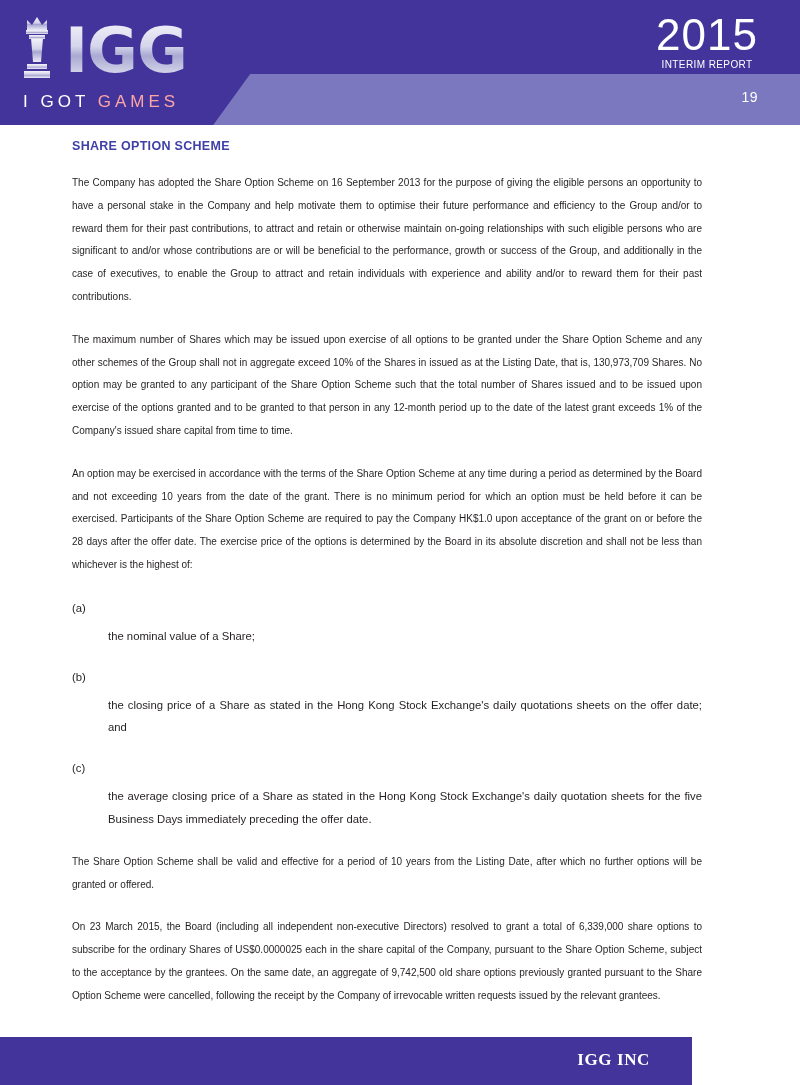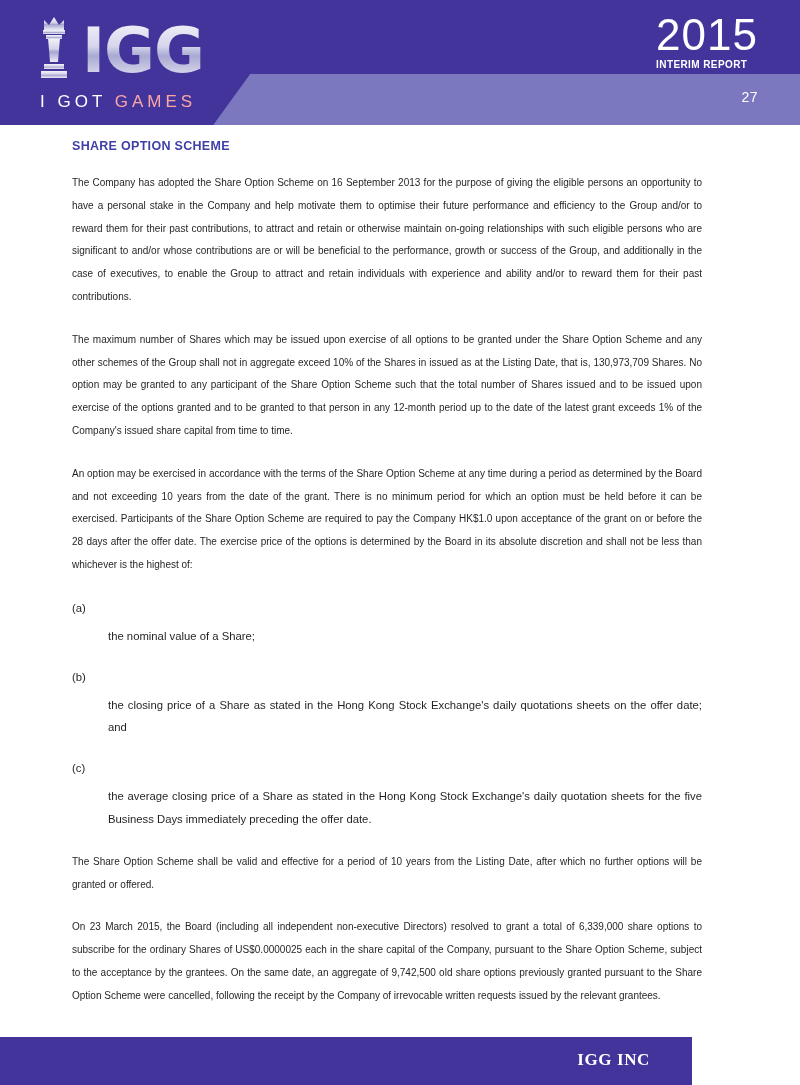--- a/index.html
+++ b/index.html
@@ -41,21 +41,21 @@
     top: 74px;
     width: 55px;
     height: 51px;
     background: #43349c;
     clip-path: polygon(0 0, 45px 0, 8px 51px, 0 51px);
   }
 
   
   .logo-block {
     position: absolute;
-    left: 38px;
+    left: 21px;
     top: 14px;
     width: 200px;
     height: 104px;
   }
   .logo-mark {
     position: relative;
     height: 74px;
     width: 190px;
   }
   .logo-i {
@@ -90,33 +90,33 @@
     font-family: "Liberation Sans", sans-serif;
     white-space: nowrap;
   }
   .logo-tagline .soft { color: #fca5a5; }
 
   
   .year-block {
     position: absolute;
     right: 42px;
     top: 12px;
-    text-align: left;
+    text-align: center;
   }
   .year-text {
     font-family: "Liberation Sans", sans-serif;
     font-size: 44px;
     line-height: 46px;
     color: #ffffff;
     letter-spacing: 1px;
     font-weight: 300;
   }
   .report-text {
     font-size: 10px;
-    font-weight: bold;
+    font-weight: normal;
     letter-spacing: 0.4px;
     color: #ffffff;
     margin-top: 1px;
   }
   .page-number {
     position: absolute;
     right: 42px;
     top: 89px;
     font-size: 14px;
     color: #ffffff;
@@ -216,21 +216,21 @@
       <span class="logo-gg">IGG</span>
     </div>
     <div class="logo-tagline"><span>I GOT </span><span class="soft">GAMES</span></div>
   </div>
 
   <div class="year-block">
     <div class="year-text">2015</div>
     <div class="report-text">INTERIM REPORT</div>
   </div>
 
-  <div class="page-number">27</div>
+  <div class="page-number">19</div>
 </div>
 
 <div class="content">
   <h1 class="section-heading">SHARE OPTION SCHEME</h1>
 
   <p class="body-para">The Company has adopted the Share Option Scheme on 16 September 2013 for the purpose of giving the eligible persons an opportunity to have a personal stake in the Company and help motivate them to optimise their future performance and efficiency to the Group and/or to reward them for their past contributions, to attract and retain or otherwise maintain on-going relationships with such eligible persons who are significant to and/or whose contributions are or will be beneficial to the performance, growth or success of the Group, and additionally in the case of executives, to enable the Group to attract and retain individuals with experience and ability and/or to reward them for their past contributions.</p>
   <p class="body-para">The maximum number of Shares which may be issued upon exercise of all options to be granted under the Share Option Scheme and any other schemes of the Group shall not in aggregate exceed 10% of the Shares in issued as at the Listing Date, that is, 130,973,709 Shares. No option may be granted to any participant of the Share Option Scheme such that the total number of Shares issued and to be issued upon exercise of the options granted and to be granted to that person in any 12-month period up to the date of the latest grant exceeds 1% of the Company's issued share capital from time to time.</p>
   <p class="body-para">An option may be exercised in accordance with the terms of the Share Option Scheme at any time during a period as determined by the Board and not exceeding 10 years from the date of the grant. There is no minimum period for which an option must be held before it can be exercised. Participants of the Share Option Scheme are required to pay the Company HK$1.0 upon acceptance of the grant on or before the 28 days after the offer date. The exercise price of the options is determined by the Board in its absolute discretion and shall not be less than whichever is the highest of:</p>
 
   <div class="list-block">

